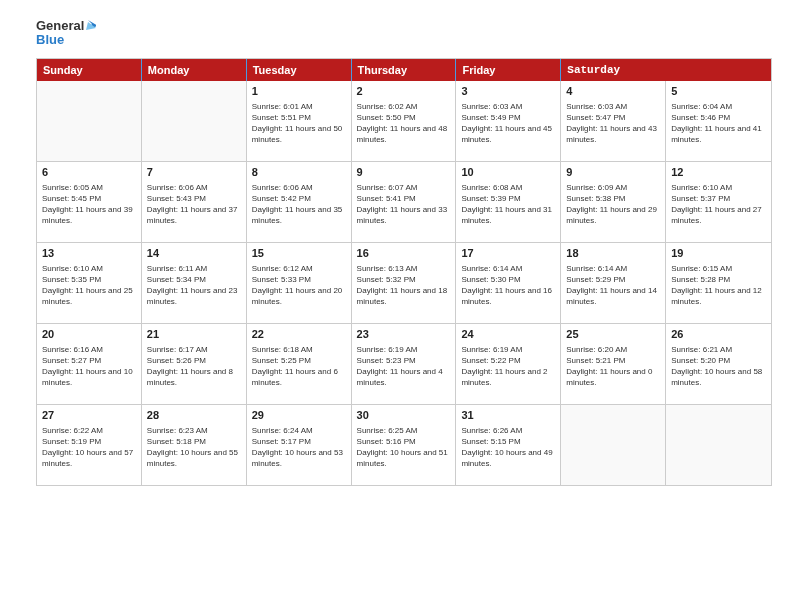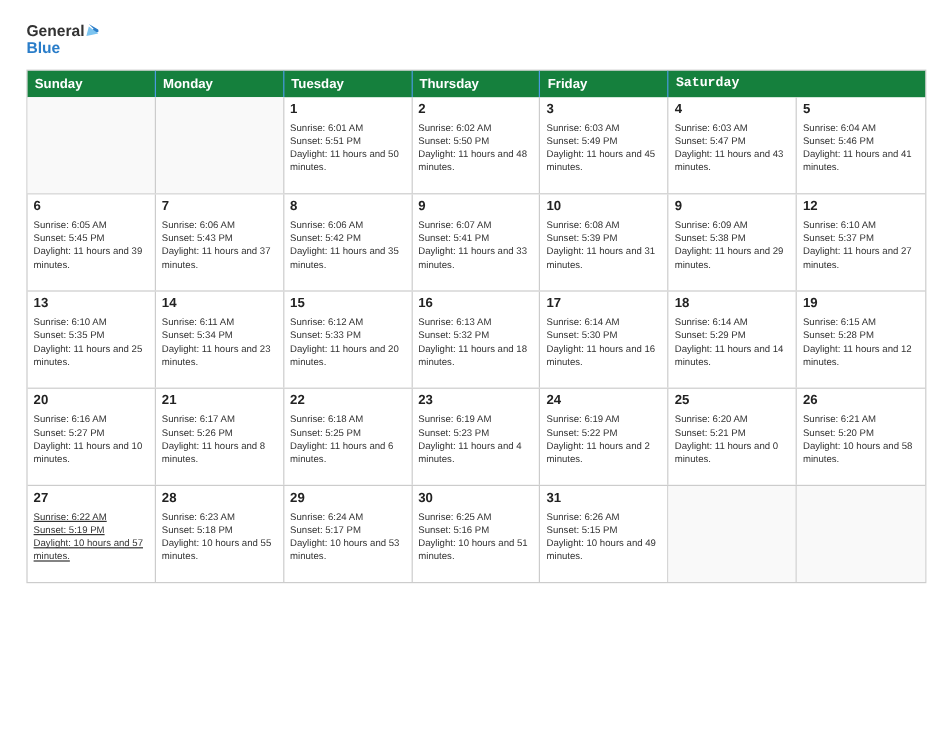--- a/index.html
+++ b/index.html
@@ -6,21 +6,21 @@
     body {
       font-family: Arial, sans-serif;
       background: #fff;
       width: 792px;
       height: 612px;
       overflow: hidden;
     }
     .page {
       width: 792px;
       height: 447px;
-      padding: 16px 20px 12px 22px;
+      padding: 16px 20px 12px 36px;
       display: flex;
       flex-direction: column;
     }
     .header {
       display: flex;
       align-items: flex-start;
       justify-content: space-between;
       margin-bottom: 6px;
     }
     .logo {
@@ -44,21 +44,21 @@
     }
     .calendar {
       flex: 1;
       display: flex;
       flex-direction: column;
       border: 1px solid #ccc;
     }
     .cal-header {
       display: grid;
       grid-template-columns: repeat(7, 1fr);
-      background: #15803d;
+      background: #b91c1c;
     }
     .cal-header-cell {
       color: #fff;
       font-size: 11px;
       font-weight: bold;
       padding: 5px 6px;
       text-align: left;
       border-right: 1px solid #4a9ae0;
     }
     .cal-header-cell:last-child { border-right: none; font-family: Liberation Mono, monospace; }
@@ -289,21 +289,21 @@
           <div class="cal-cell">
             <span class="day-num">26</span>
             <div class="cell-info" style="white-space: pre-line;">Sunrise: 6:21 AM
 Sunset: 5:20 PM
 Daylight: 10 hours and 58 minutes.</div>
           </div>
         </div>
         <div class="cal-row">
           <div class="cal-cell">
             <span class="day-num">27</span>
-            <div class="cell-info" style="white-space: pre-line; text-decoration: underline;">Sunrise: 6:22 AM
+            <div class="cell-info" style="white-space: pre-line;">Sunrise: 6:22 AM
 Sunset: 5:19 PM
 Daylight: 10 hours and 57 minutes.</div>
           </div>
           <div class="cal-cell">
             <span class="day-num">28</span>
             <div class="cell-info" style="white-space: pre-line;">Sunrise: 6:23 AM
 Sunset: 5:18 PM
 Daylight: 10 hours and 55 minutes.</div>
           </div>
           <div class="cal-cell">

